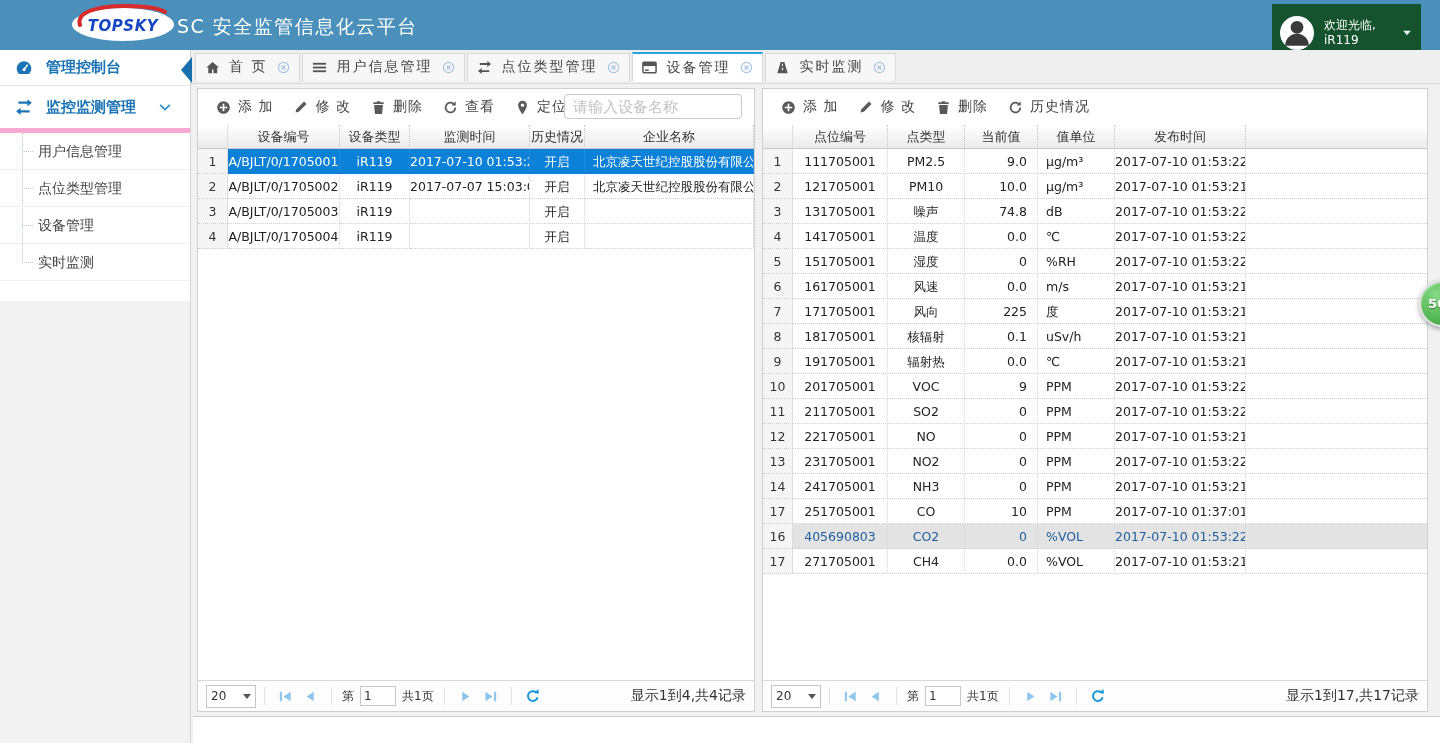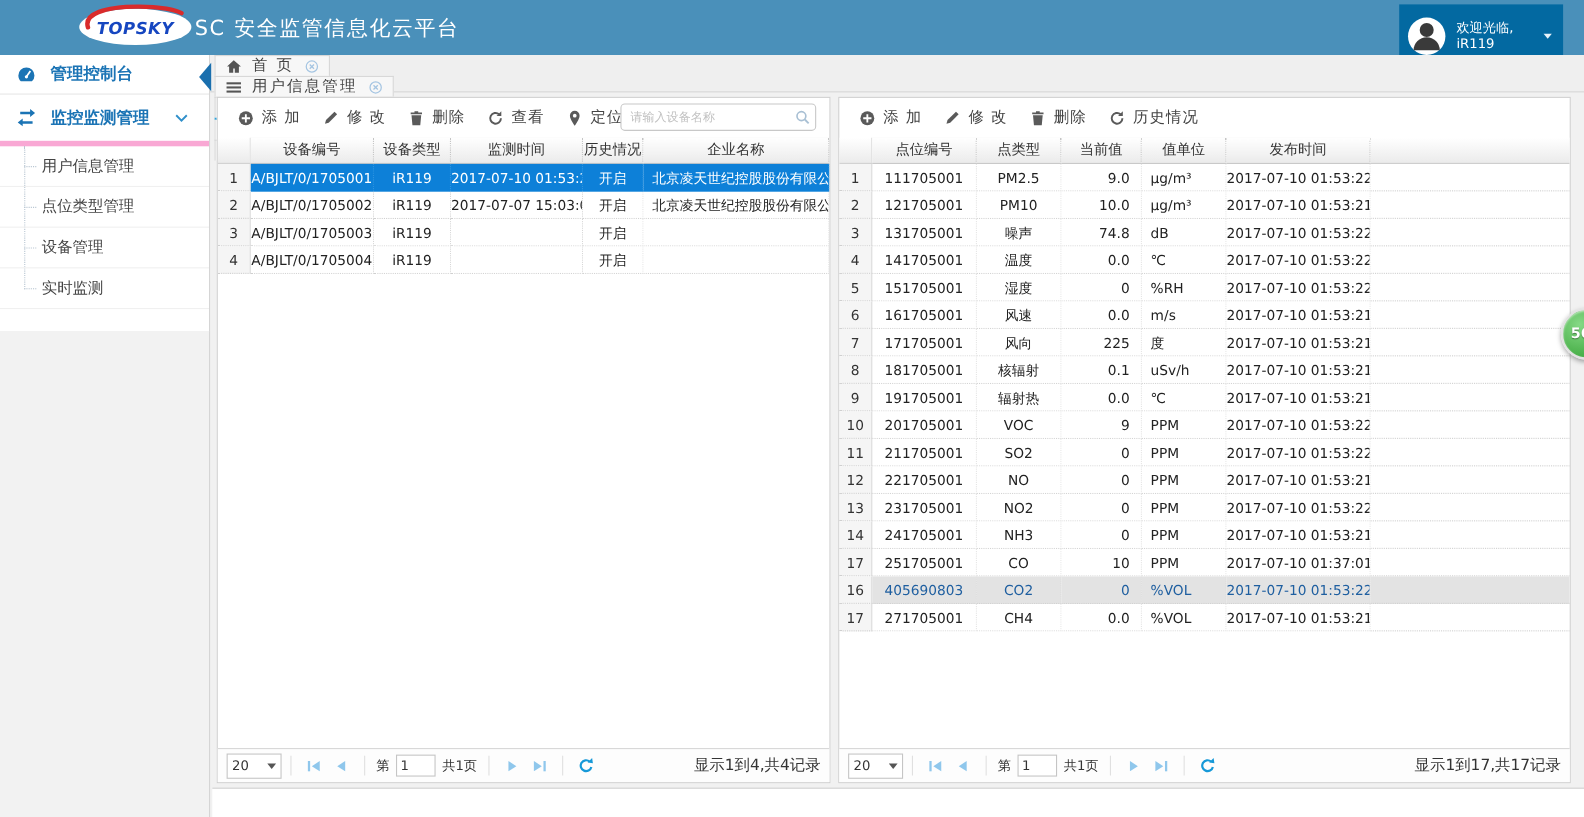--- a/index.html
+++ b/index.html
@@ -9,21 +9,21 @@
     font-family:"DejaVu Sans","Liberation Sans",sans-serif;
     -webkit-font-smoothing:antialiased;
   }
   
   .hdr{position:absolute;left:0;top:0;width:1440px;height:50px;background:#4a90ba;}
   .logo-pill{position:absolute;left:72px;top:8px;width:102px;height:33px;background:#fff;
     border-radius:50%;display:flex;align-items:center;justify-content:center;overflow:visible;}
   .logo-swoosh{position:absolute;left:-4px;top:-5px;width:110px;height:24px;pointer-events:none;}
   .logo-txt{font-style:italic;font-weight:bold;font-size:15px;color:#1646c0;letter-spacing:.5px;margin-top:3px;}
   .app-title{position:absolute;left:177px;top:0;height:50px;line-height:52px;color:#fff;font-size:19px;letter-spacing:1.5px;white-space:nowrap;}
-  .user-box{position:absolute;left:1272px;top:4px;width:149px;height:58px;background:#0369a1;display:flex;align-items:center;cursor:pointer;}
+  .user-box{position:absolute;left:1272px;top:4px;width:149px;height:58px;background:#14532d;display:flex;align-items:center;cursor:pointer;}
   .user-avatar{width:34px;height:34px;border-radius:50%;background:#fff;margin-left:8px;display:flex;align-items:center;justify-content:center;color:#3a3a3a;flex:none;}
   .user-texts{margin-left:10px;color:#fff;font-size:12px;line-height:15px;flex:1;}
   .user-caret{color:#e8f3fa;margin-right:8px;flex:none;}
   
   .sidebar{position:absolute;left:0;top:50px;width:190px;height:251px;background:#fff;border-right:1px solid #d5d5d5;}
   .sidebar-below{position:absolute;left:0;top:301px;width:190px;height:442px;background:#f2f2f2;border-right:1px solid #d5d5d5;}
   .side-item{display:flex;align-items:center;cursor:pointer;position:relative;}
   .side-item.top1{height:35px;border-bottom:1px solid #e7e7e7;}
   .side-item.top2{height:42px;border-bottom:5px solid #f9a8d4;}
   .side-ico{width:18px;height:18px;margin-left:15px;color:#1b74b5;flex:none;}
@@ -35,40 +35,40 @@
     padding-left:38px;position:relative;cursor:pointer;white-space:nowrap;}
   .sub-item:before{content:"";position:absolute;left:22px;top:18px;width:11px;border-top:1px dotted #b9c6d2;}
   .collapse-arrow{position:absolute;left:181px;top:57px;width:0;height:0;z-index:5;cursor:pointer;
     border-top:13px solid transparent;border-bottom:13px solid transparent;border-right:11px solid #1a6fae;}
   .collapse-bar{position:absolute;left:0;top:274px;width:190px;height:27px;}
   .collapse-bar .line{position:absolute;left:12px;right:12px;top:13px;border-top:1px solid #dcdcdc;}
   .collapse-btn{position:absolute;left:82px;top:0;width:26px;height:26px;border:1px solid #ccc;border-radius:50%;
     background:#fff;color:#8a8a8a;display:flex;align-items:center;justify-content:center;cursor:pointer;}
   
   .tabbar{position:absolute;left:191px;top:50px;width:1249px;height:34px;background:#efefef;border-bottom:1px solid #d8d8d8;
-    display:flex;align-items:flex-start;padding-left:4px;box-sizing:border-box;flex-direction:column;}
+    display:flex;align-items:center;padding-left:4px;box-sizing:border-box;}
   .tab{height:28px;box-sizing:border-box;background:#f7f7f7;border:1px solid #d8d8d8;border-bottom:none;
     display:flex;align-items:center;padding:0 9px;margin-right:2px;cursor:pointer;position:relative;}
   .tab .tico{width:15px;height:15px;color:#555;margin-right:9px;flex:none;}
   .tab .tlbl{font-size:14px;color:#444;letter-spacing:2px;white-space:nowrap;}
   .tab .tclose{width:13px;height:13px;margin-left:10px;color:#a5c5e2;flex:none;cursor:pointer;}
   .tab.active{background:#fff;border-top:2px solid #29a3dd;height:30px;margin-bottom:-1px;border-bottom:1px solid #fff;}
   
   .panel{position:absolute;top:88px;background:#fff;border:1px solid #d0d0d0;box-sizing:border-box;
     display:flex;flex-direction:column;}
   .panel.left{left:197px;width:558px;height:624px;}
   .panel.right{left:762px;width:666px;height:624px;}
   .toolbar{height:36px;flex:none;display:flex;align-items:center;padding:0 4px;position:relative;}
   .tbtn{display:flex;align-items:center;border:none;background:none;padding:0 6px;margin-left:8px;cursor:pointer;
     font-family:inherit;}
   .tbtn .bico{width:15px;height:15px;color:#5a5a5a;margin-right:7px;flex:none;}
   .tbtn .blbl{font-size:14px;color:#444;letter-spacing:1px;white-space:nowrap;}
   .searchbox{position:absolute;right:12px;top:5px;width:178px;height:25px;border:1px solid #c8c8c8;border-radius:4px;
     background:#fff;display:flex;align-items:center;box-sizing:border-box;}
-  .searchbox input{border:none;outline:none;flex:1;height:21px;padding:0 4px 0 8px;font-size:11px;color:#333;background:transparent;font-family:inherit;}
+  .searchbox input{border:none;outline:none;flex:1;height:21px;padding:0 4px 0 8px;font-size:15px;color:#333;background:transparent;font-family:inherit;}
   .searchbox input::placeholder{color:#c2c2c2;}
   .searchbox .sico{width:15px;height:15px;color:#a9c0d4;margin-right:6px;flex:none;cursor:pointer;}
   
   .gtable{flex:1;overflow:hidden;font-size:12.5px;}
   .tr{display:flex;height:25px;line-height:25px;}
   .tr.head{height:24px;line-height:24px;}
   .td{box-sizing:border-box;border-right:1px dotted #d6d6d6;border-bottom:1px dotted #cfcfcf;
     text-align:center;color:#222;white-space:nowrap;overflow:hidden;}
   .head .td{background:linear-gradient(#ffffff,#ebebeb);border-bottom:1px solid #c9c9c9;border-right:1px dotted #c5c5c5;
     color:#333;font-size:13px;}

